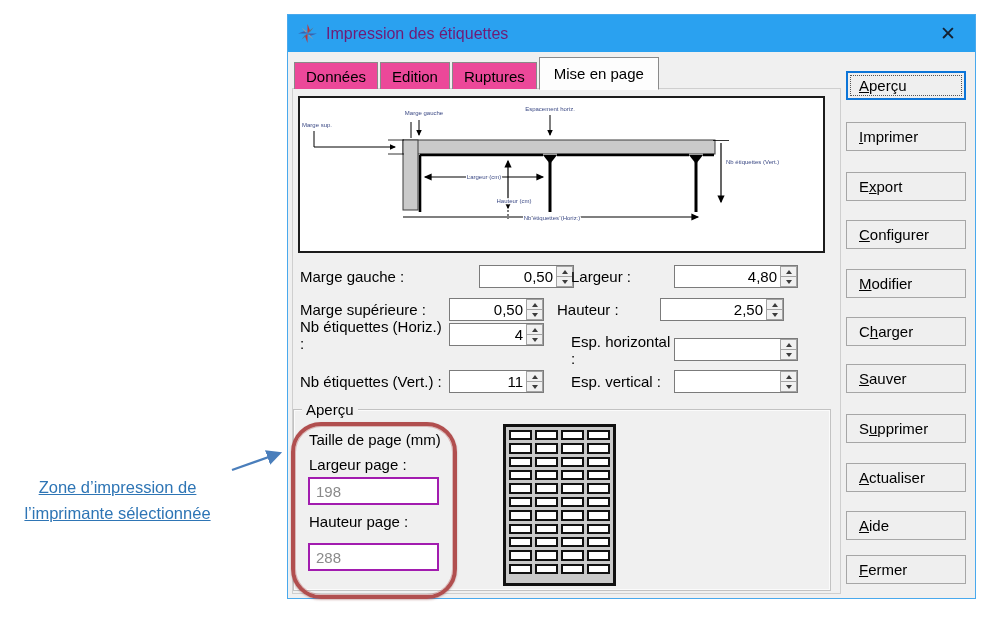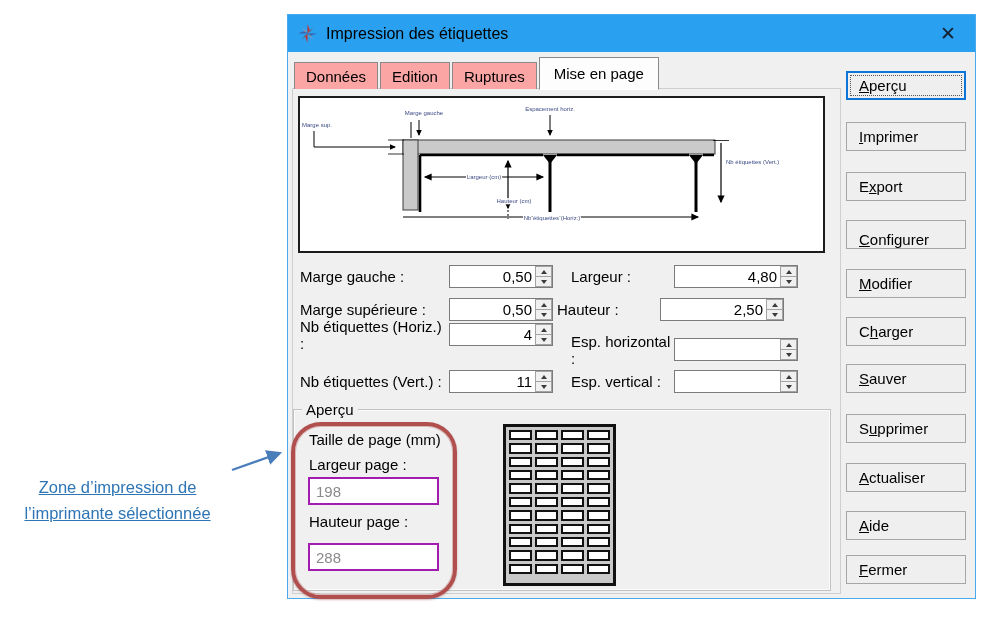--- a/index.html
+++ b/index.html
@@ -6,46 +6,46 @@
   body{width:999px;height:624px;position:relative;background:#fff;
        font-family:"Liberation Sans", sans-serif;color:#000;overflow:hidden;}
   *{box-sizing:border-box;}
 
   
   .dlg{position:absolute;left:287px;top:14px;width:689px;height:585px;
        background:#f0f0f0;border:1px solid #49a9ed;}
   .titlebar{position:absolute;left:0;top:0;right:0;height:37px;background:#2aa1f0;
             display:flex;align-items:center;padding:0 10px;}
   .app-icon{width:19px;height:19px;margin-right:9px;flex:0 0 auto;}
-  .win-title{font-size:16px;color:#000000;}
+  .win-title{font-size:16px;color:#701a75;}
   .close-btn{margin-left:auto;width:34px;height:30px;display:flex;align-items:center;
              justify-content:center;font-size:19px;color:#142030;cursor:default;}
 
   
   .tabstrip{position:absolute;left:6px;top:41px;height:33px;display:flex;align-items:flex-end;z-index:3;}
   .tab{height:27px;padding:12px 11px;display:flex;align-items:center;font-size:15px;
-       background:#fca5a5;border:1px solid #898989;border-bottom:none;margin-right:2px;}
+       background:#ec4899;border:1px solid #898989;border-bottom:none;margin-right:2px;}
   .tab.active{height:33px;background:#fdfdfd;padding:0 14px;position:relative;margin-bottom:-1px;
               border:1px solid #8a8a8a;border-bottom:1px solid #fdfdfd;}
   .tabpanel{position:absolute;left:4px;top:73px;width:549px;height:506px;
             border:1px solid #cfcfcf;background:#f0f0f0;}
 
   
   .diagram{position:absolute;left:10px;top:81px;width:527px;height:157px;
            background:#fff;border:2px solid #1c1c1c;}
   .diagram svg{display:block;width:100%;height:100%;}
   .dtext{font-size:6px;fill:#3c4a85;paint-order:stroke;stroke:#fff;stroke-width:2.5px;}
 
   
   .fgrp{position:absolute;display:flex;align-items:center;height:23px;font-size:15px;}
   .flabel{display:inline-block;}
   .fgrp.l .flabel{width:149px;}
   .fgrp.r .flabel{width:103px;}
   .field{display:flex;height:23px;border:1px solid #7b7b7b;background:#fff;}
-  .fgrp.l .field{width:104px;padding-left:11px;}
+  .fgrp.l .field{width:95px;padding-left:11px;}
   .fgrp.r .field{width:124px;}
   .field input{border:none;outline:none;flex:1;min-width:0;background:transparent;
                font-family:"Liberation Sans",sans-serif;font-size:15px;text-align:right;padding:0 3px;}
   .spin{width:17px;display:flex;flex-direction:column;flex:0 0 auto;}
   .spin-btn{flex:1;background:#f0f0f0;border:1px solid #a3a3a3;display:flex;
             align-items:center;justify-content:center;}
   .spin-btn + .spin-btn{border-top:none;}
   .tri-up{width:0;height:0;border-left:3px solid transparent;border-right:3px solid transparent;
           border-bottom:4px solid #3b3b3b;}
   .tri-dn{width:0;height:0;border-left:3px solid transparent;border-right:3px solid transparent;
@@ -160,21 +160,21 @@
 
       <path d="M103,119 H398" stroke="#000" stroke-width="1.2" marker-end="url(#ah)"></path>
       <text class="dtext" x="252" y="121.5" text-anchor="middle">Nb étiquettes (Horiz.)</text>
 
       <path d="M413,42.5 H429" stroke="#000" stroke-width="0.8"></path>
       <path d="M421,45 V104" stroke="#000" stroke-width="1.2" marker-end="url(#ah)"></path>
       <text class="dtext" x="426" y="66">Nb étiquettes (Vert.)</text>
     </svg>
   </div>
 
-  <div class="fgrp l" style="left:12px;top:250px;">
+  <div class="fgrp l" style="left:12px;top:250px;gap:30px;">
     <span class="flabel">Marge gauche :</span>
     <span class="field">
         <input readonly="" value="0,50" style="">
       <span class="spin">
           <span class="spin-btn">
             <i class="tri-up"></i>
           </span>
           <span class="spin-btn">
             <i class="tri-dn"></i>
           </span>
@@ -347,21 +347,21 @@
 
   <button class="btn focused" style="top:56px;">
       <span><span></span><span class="mn">A</span><span>perçu</span></span>
     </button>
   <button class="btn" style="top:107px;">
       <span><span></span><span class="mn">I</span><span>mprimer</span></span>
     </button>
   <button class="btn" style="top:157px;">
       <span><span>E</span><span class="mn">x</span><span>port</span></span>
     </button>
-  <button class="btn" style="top:205px;align-items:flex-end;">
+  <button class="btn" style="top:205px;">
       <span><span></span><span class="mn">C</span><span>onfigurer</span></span>
     </button>
   <button class="btn" style="top:254px;">
       <span><span></span><span class="mn">M</span><span>odifier</span></span>
     </button>
   <button class="btn" style="top:302px;">
       <span><span>C</span><span class="mn">h</span><span>arger</span></span>
     </button>
   <button class="btn" style="top:349px;text-align:right;">
       <span><span></span><span class="mn">S</span><span>auver</span></span>

